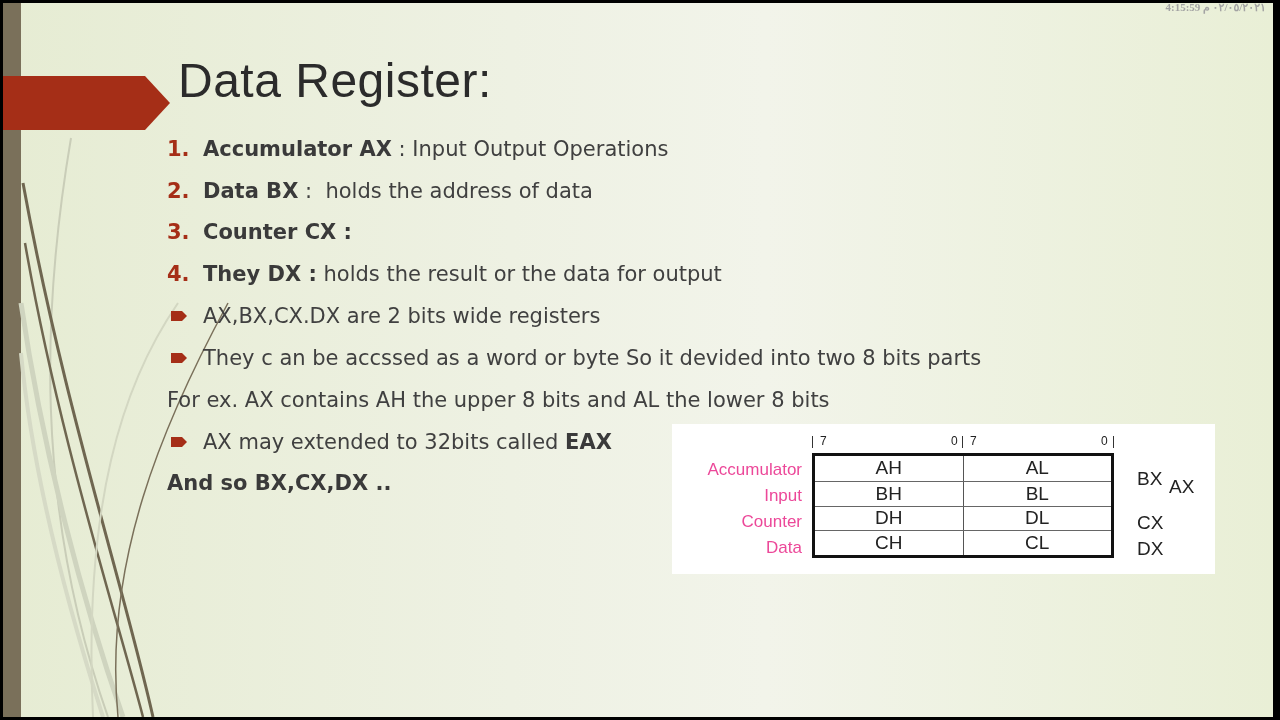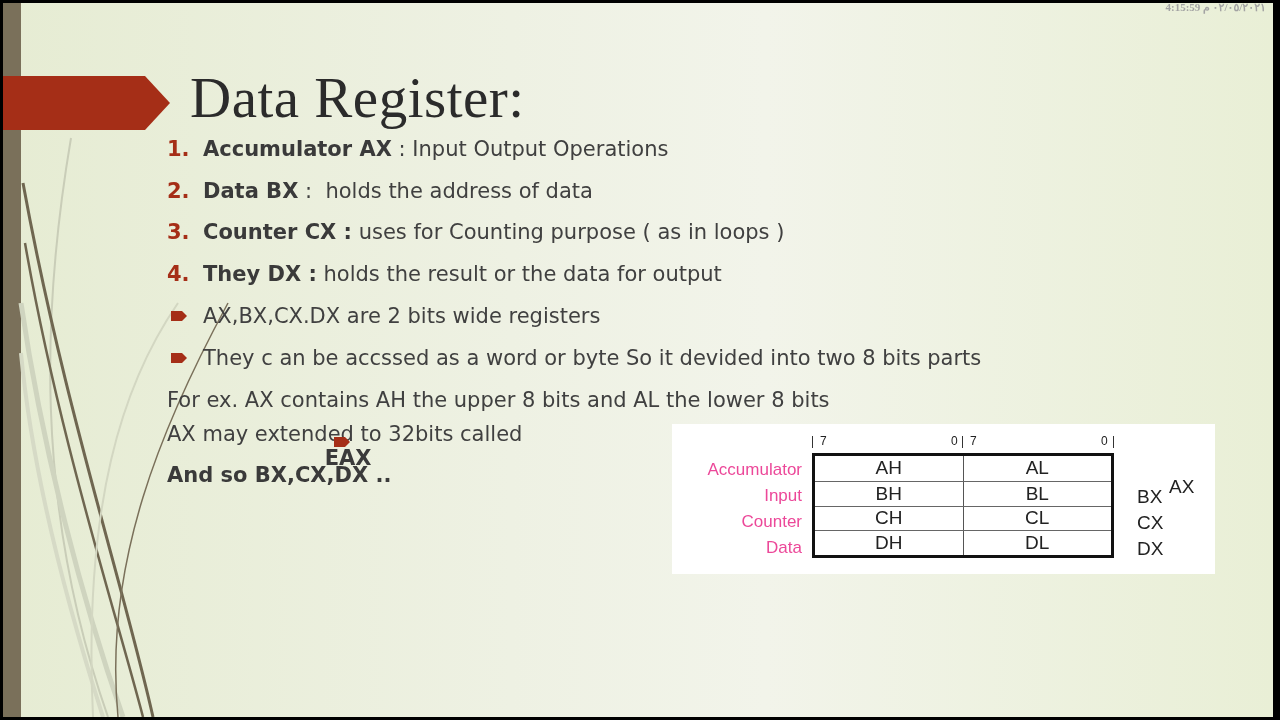--- a/index.html
+++ b/index.html
@@ -7,23 +7,23 @@
   .frame { position: absolute; left: 0; top: 0; width: 1280px; height: 720px; background: #000; }
   .slide {
     position: absolute; left: 3px; top: 3px; width: 1270px; height: 714px;
     background: linear-gradient(90deg, #e6ecd3 0%, #eef1e3 40%, #f2f4ea 60%, #e9efd6 100%);
     overflow: hidden;
   }
   .sidebar { position: absolute; left: 0; top: 0; width: 18px; height: 714px; background: #7a705a; }
   .curves { position: absolute; left: 0; top: 0; width: 300px; height: 714px; }
   .title-arrow { position: absolute; left: 0; top: 73px; width: 170px; height: 54px; }
   .title {
-    position: absolute; left: 175px; top: 50px; margin: 12px;
-    font-family: Liberation Serif, serif; font-weight: normal;
-    font-size: 57px; color: #2b2b2b; letter-spacing: 0.5px;
+    position: absolute; left: 175px; top: 50px; margin: 0;
+    font-family: Liberation Sans, sans-serif; font-weight: normal;
+    font-size: 48px; color: #2b2b2b; letter-spacing: 0.5px;
   }
   .content { position: absolute; left: 164px; top: 126px; width: 1000px; }
   .line {
     position: absolute; left: 0; height: 40px; white-space: nowrap;
     font-family: "DejaVu Sans", sans-serif; font-size: 21px; color: #404040;
     display: flex; align-items: center;
   }
   .num { color: #a52e17; font-weight: bold; width: 36px; display: inline-block; }
   .bold { font-weight: bold; color: #3a3a3a; }
   .bullet { display: inline-block; width: 36px; height: 40px; position: relative; }
@@ -82,21 +82,20 @@
       <div class="line" style="top:42px;">
         <span class="num">2.</span>
         <span class="bold">Data BX</span>
         <span style="white-space:pre"> :  </span>
         <span>holds the address of data</span>
       </div>
       <div class="line" style="top:83px;">
         <span class="num">3.</span>
         <span class="bold">Counter CX :</span>
         <span style="white-space:pre"> </span>
-        <span>uses for Counting purpose ( as in loops )</span>
       </div>
       <div class="line" style="top:125px;">
         <span class="num">4.</span>
         <span class="bold">They DX :</span>
         <span style="white-space:pre"> </span>
         <span>holds the result or the data for output</span>
       </div>
 
       <div class="line" style="top:167px;">
         <span class="bullet">
@@ -112,31 +111,31 @@
               <polygon points="0,0 11,0 16,5 11,10 0,10" fill="#a52e17"></polygon>
             </svg>
         </span>
         <span>They c an be accssed as a word or byte So it devided into two 8 bits parts</span>
       </div>
 
       <div class="line" style="top:251px;">
         <span>For ex.  AX contains AH the upper 8 bits and AL the lower 8 bits</span>
       </div>
 
-      <div class="line" style="top:293px;flex-direction:column;">
+      <div class="line" style="top:293px;">
         <span class="bullet">
           <svg width="16" height="10" viewBox="0 0 16 10">
               <polygon points="0,0 11,0 16,5 11,10 0,10" fill="#a52e17"></polygon>
             </svg>
         </span>
         <span style="white-space:pre">AX may extended to 32bits called </span>
         <span class="bold">EAX</span>
       </div>
 
-      <div class="line bold" style="top:326px;">And so BX,CX,DX ..</div>
+      <div class="line bold" style="top:334px;">And so BX,CX,DX ..</div>
     </div>
 
     <div class="diagram" style="left:669px; top:421px;">
       <div class="tick" style="left:140px;"></div>
       <span class="bitlabel" style="left:148px;">7</span>
       <span class="bitlabel" style="left:279px;">0</span>
       <div class="tick" style="left:290px;"></div>
       <span class="bitlabel" style="left:298px;">7</span>
       <span class="bitlabel" style="left:429px;">0</span>
       <div class="tick" style="left:441px;"></div>
@@ -149,30 +148,30 @@
       <div class="reg-table">
         <div class="reg-row">
           <div class="cell">AH</div>
           <div class="cell">AL</div>
         </div>
         <div class="reg-row">
           <div class="cell">BH</div>
           <div class="cell">BL</div>
         </div>
         <div class="reg-row">
+          <div class="cell">DH</div>
+          <div class="cell">DL</div>
+        </div>
+        <div class="reg-row">
           <div class="cell">CH</div>
           <div class="cell">CL</div>
-        </div>
-        <div class="reg-row">
-          <div class="cell">DH</div>
-          <div class="cell">DL</div>
         </div>
       </div>
 
       <span class="rowname" style="top:52px;margin-left:32px;">AX</span>
-      <span class="rowname" style="top:62px;">BX</span>
+      <span class="rowname" style="top:44px;">BX</span>
       <span class="rowname" style="top:88px;">CX</span>
       <span class="rowname" style="top:114px;">DX</span>
     </div>
   </div>
 
   <div class="timestamp">4:15:59 ٠٢/٠٥/٢٠٢١ م</div>
 </div>
 
 </body></html>

